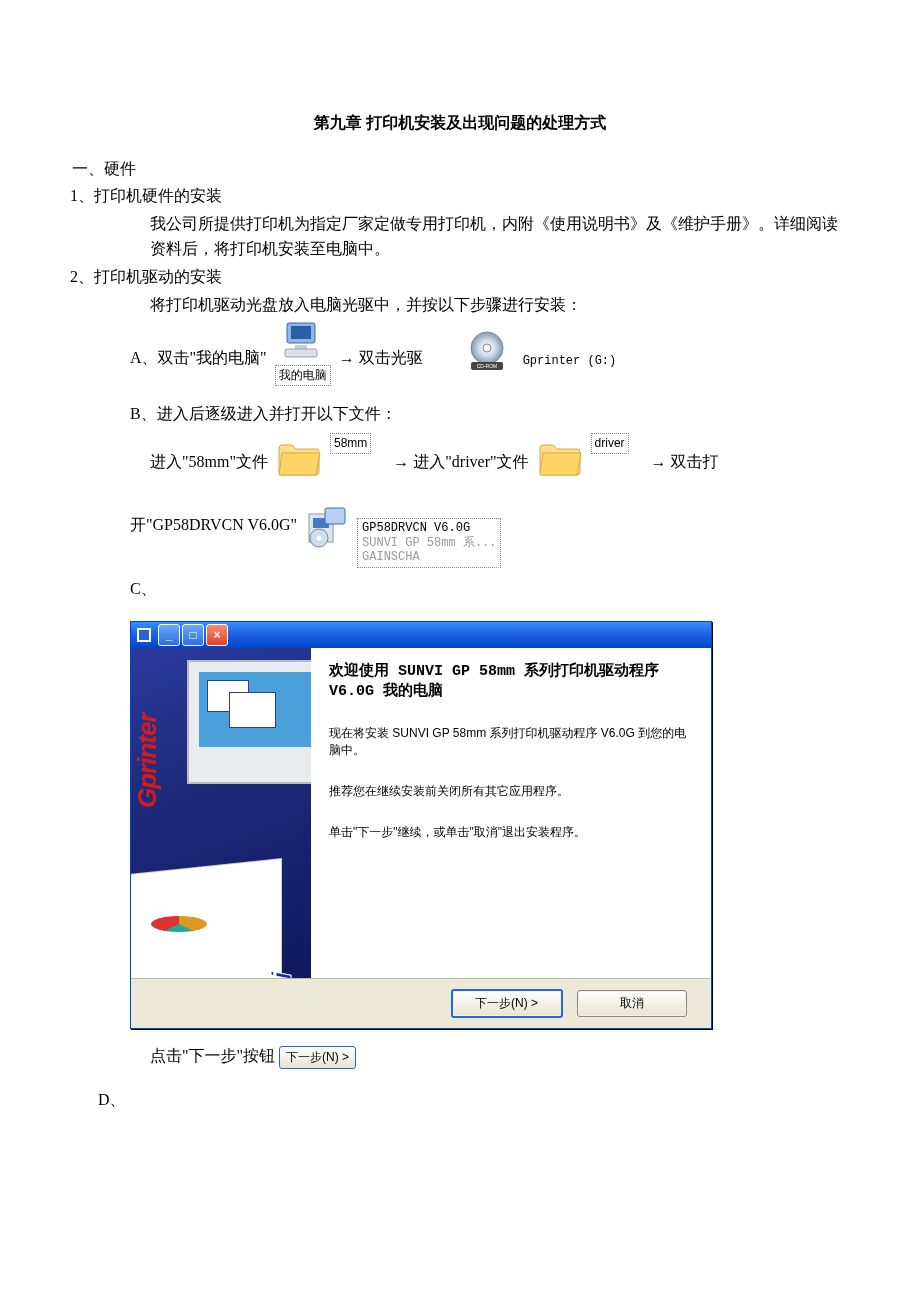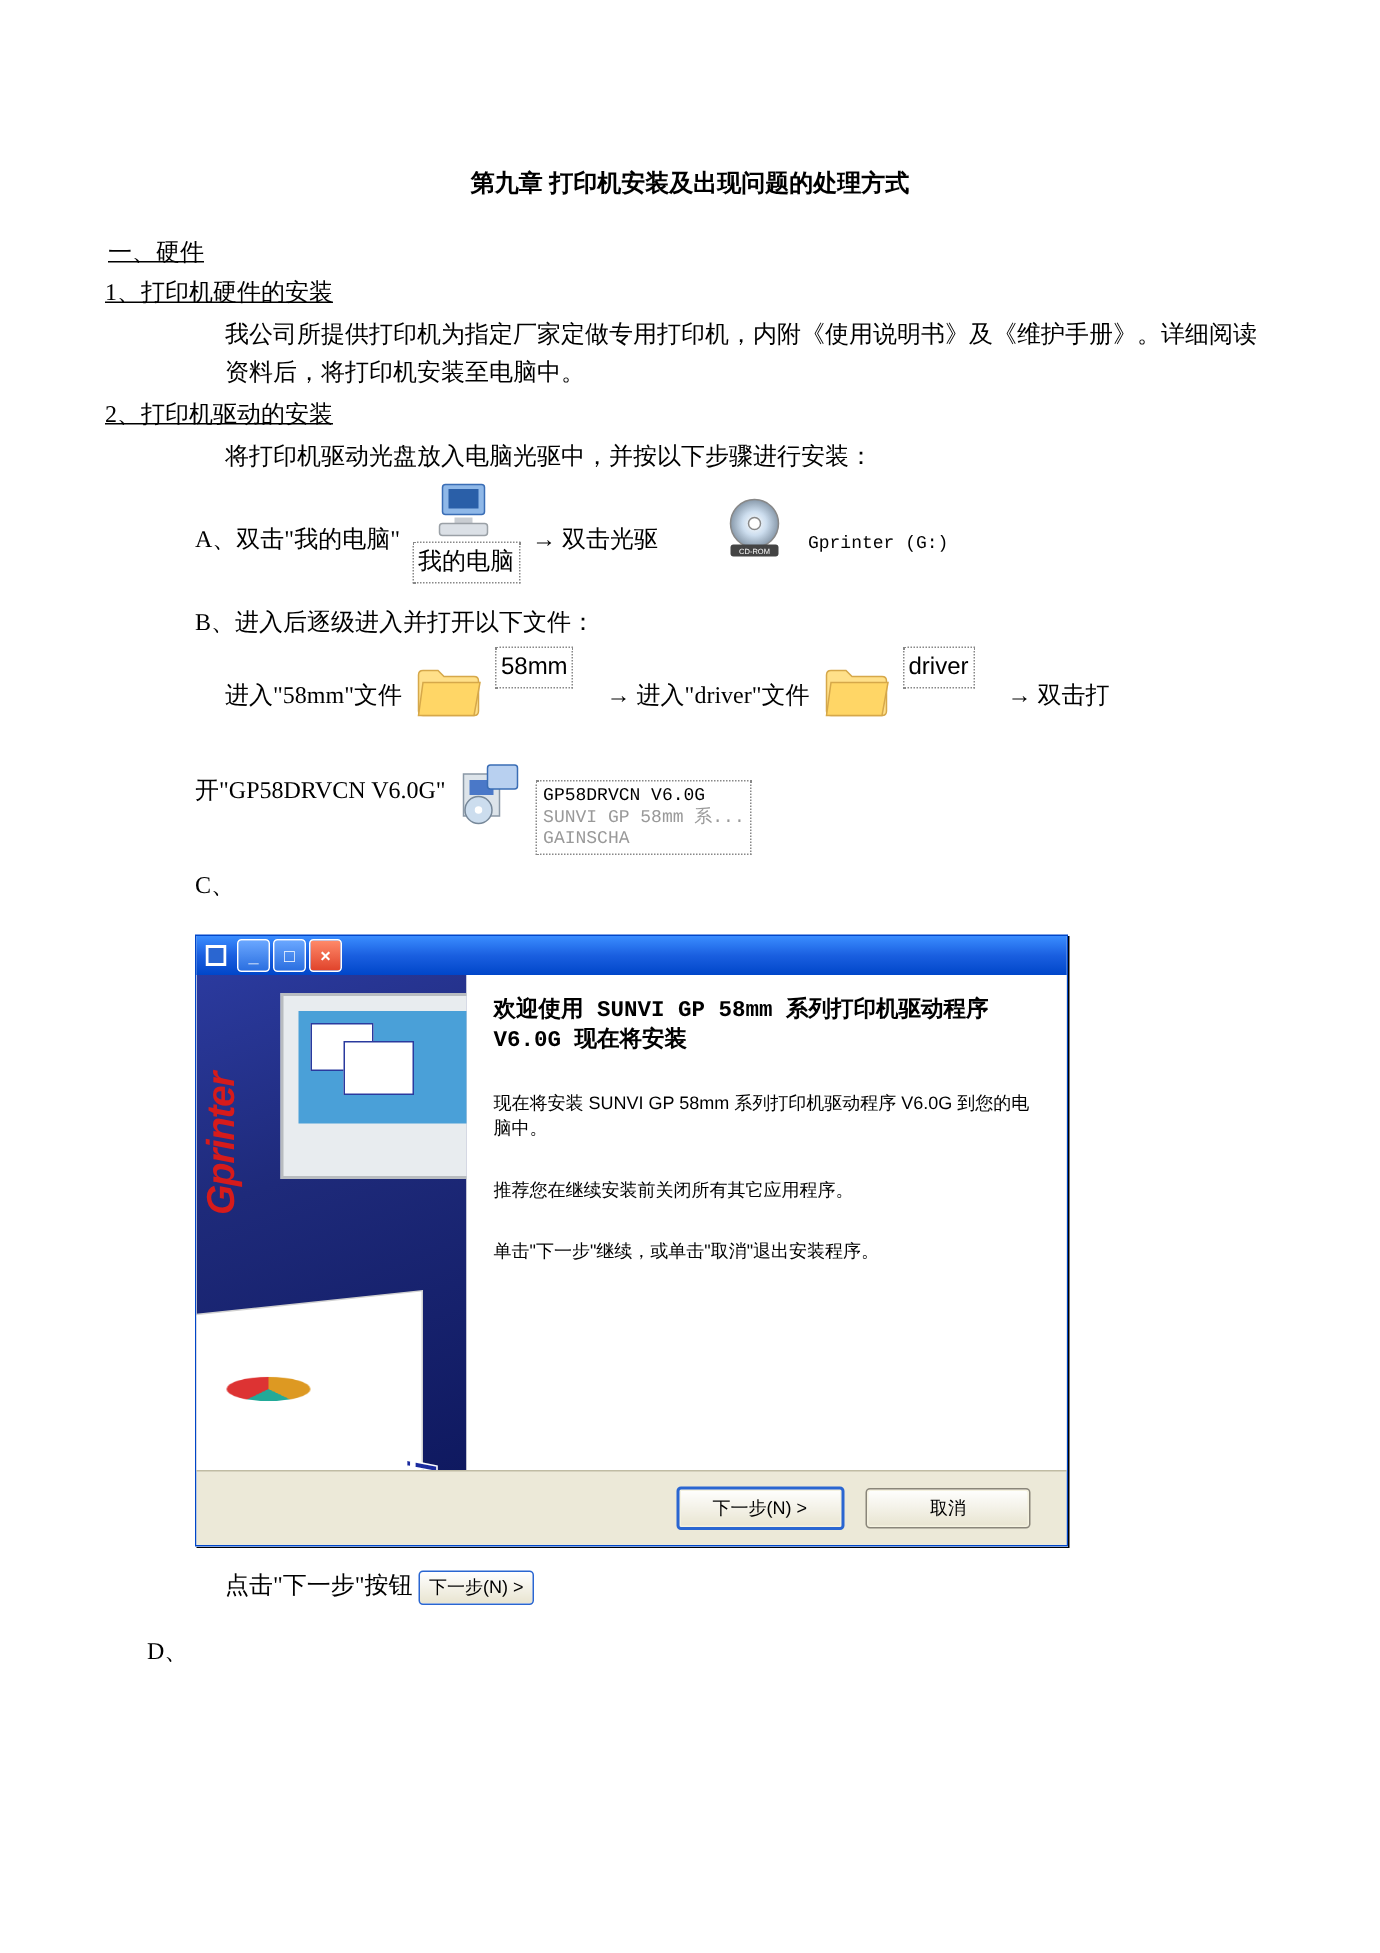--- a/index.html
+++ b/index.html
@@ -13,42 +13,42 @@
     box-sizing: border-box;
     line-height: 1.6;
   }
   h1.chapter {
     text-align: center;
     font-family: "SimHei", "黑体", sans-serif;
     font-size: 16px;
     font-weight: bold;
     margin: 50px 0 20px 0;
   }
-  .section { margin: 2px 0 2px 0; text-decoration: underline; }
+  .section { margin: 2px 0 2px 0; }
   .sub1 { margin-left: 2px; }
   .sub2 { }
   .para { margin-left: 80px; }
   .stepA, .stepB, .stepC, .stepD, .stepOpen, .stepClick {
     margin-left: 60px;
     font-family: "Times New Roman", "SimSun", serif;
   }
   .flowline {
     margin-left: 80px;
     display: block;
   }
   
   .icon-box {
     display: inline-block;
     vertical-align: middle;
     text-align: center;
     margin: 0 4px;
   }
   .computer-icon svg, .cdrom-icon svg, .folder-icon svg, .installer-icon svg { display:block; margin:0 auto; }
   .icon-label {
-    font-size: 16px;
+    font-size: 12px;
     font-family: "Tahoma", "SimSun", sans-serif;
     border: 1px dotted #888;
     padding: 0 3px;
     display:inline-block;
     background:#fff;
   }
   .cdrom-caption {
     font-size: 12px;
     font-family: "Courier New", monospace;
     display:inline-block;
@@ -316,21 +316,21 @@
               <div class="wg-window b"></div>
             </div>
           </div>
         <div class="wg-paper"></div>
         <div class="wg-pie"></div>
         <div class="wg-text-gp">Gprinter</div>
         <div class="wg-text-sunvi">sunvi</div>
       </div>
     </div>
     <div class="installer-right">
-      <div class="installer-heading">欢迎使用 SUNVI GP 58mm 系列打印机驱动程序 V6.0G 现在将安装</div>
+      <div class="installer-heading">欢迎使用 SUNVI GP 58mm 系列打印机驱动程序 V6.0G 我的电脑</div>
       <div class="installer-para">现在将安装 SUNVI GP 58mm 系列打印机驱动程序 V6.0G 到您的电脑中。</div>
       <div class="installer-para">推荐您在继续安装前关闭所有其它应用程序。</div>
       <div class="installer-para">单击"下一步"继续，或单击"取消"退出安装程序。</div>
     </div>
   </div>
   <div class="installer-buttons">
     <span class="xp-button default">下一步(N) &gt;</span>
     <span class="xp-button">取消</span>
   </div>
 </div>

